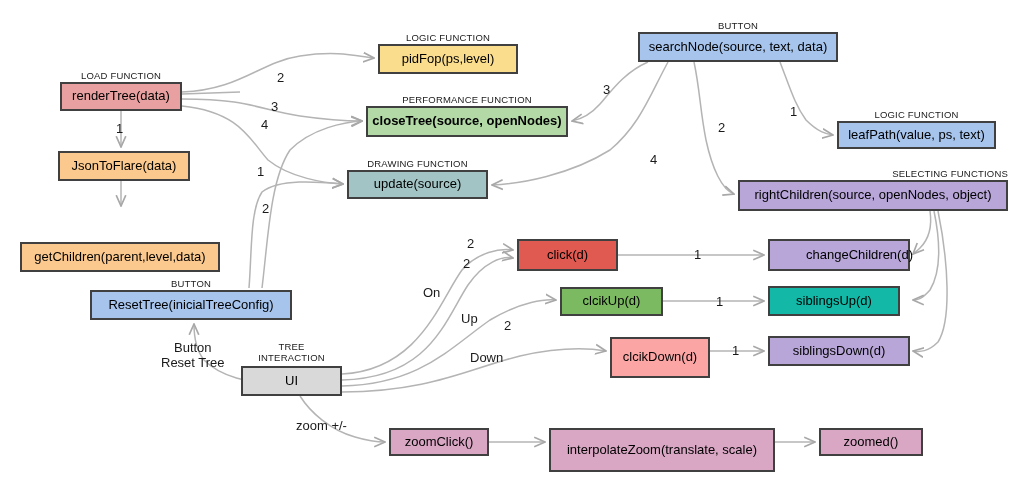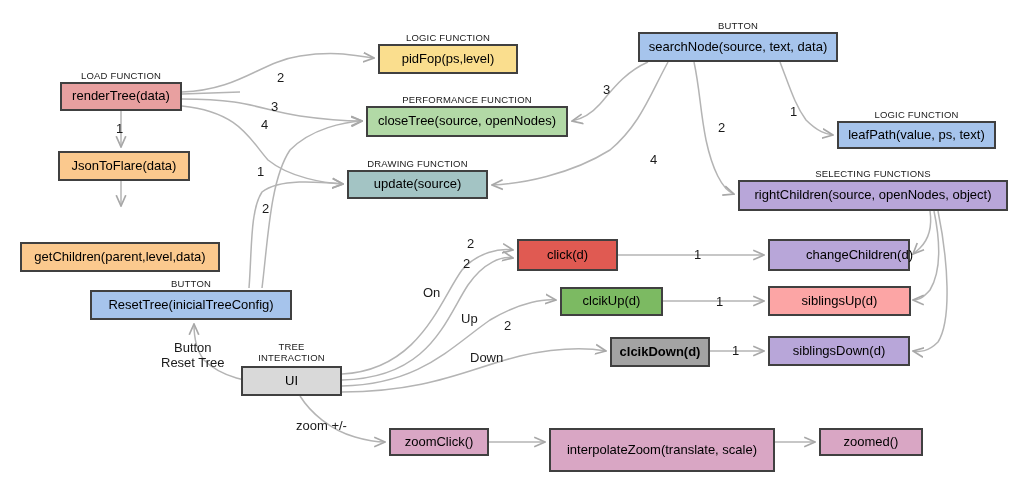--- a/index.html
+++ b/index.html
@@ -132,34 +132,34 @@
 
   <div class="node-wrap" id="nodes-layer">
       <div class="node-caption" style="left: 60px; width: 122px; top: 70px;">LOAD FUNCTION</div>
       <div class="node-box" style="left: 60px; top: 82px; width: 122px; height: 29px; background: rgb(232, 160, 160); border-color: rgb(64, 64, 64);">renderTree(data)</div>
       <div class="node-box" style="left: 58px; top: 151px; width: 132px; height: 30px; background: rgb(251, 201, 142); border-color: rgb(64, 64, 64);">JsonToFlare(data)</div>
       <div class="node-caption" style="left: 20px; width: 200px; top: 241px;">TRANSFORM DATA FUNCTIONS</div>
       <div class="node-box" style="left: 20px; top: 210px; width: 200px; height: 30px; background: rgb(251, 201, 142); border-color: rgb(64, 64, 64); margin-top: 32px;">getChildren(parent,level,data)</div>
       <div class="node-caption" style="left: 378px; width: 140px; top: 32px;">LOGIC FUNCTION</div>
       <div class="node-box" style="left: 378px; top: 44px; width: 140px; height: 30px; background: rgb(250, 222, 142); border-color: rgb(64, 64, 64);">pidFop(ps,level)</div>
       <div class="node-caption" style="left: 366px; width: 202px; top: 94px;">PERFORMANCE FUNCTION</div>
-      <div class="node-box" style="left: 366px; top: 106px; width: 202px; height: 31px; background: rgb(178, 217, 166); border-color: rgb(64, 64, 64);">closeTree(source, openNodes)</div>
+      <div class="node-box" style="left: 366px; top: 106px; width: 202px; height: 31px; background: rgb(178, 217, 166); border-color: rgb(64, 64, 64); font-weight: bold;">closeTree(source, openNodes)</div>
       <div class="node-caption" style="left: 347px; width: 141px; top: 158px;">DRAWING FUNCTION</div>
       <div class="node-box" style="left: 347px; top: 170px; width: 141px; height: 29px; background: rgb(163, 196, 196); border-color: rgb(64, 64, 64);">update(source)</div>
       <div class="node-caption" style="left: 638px; width: 200px; top: 20px;">BUTTON</div>
       <div class="node-box" style="left: 638px; top: 32px; width: 200px; height: 30px; background: rgb(166, 196, 236); border-color: rgb(64, 64, 64);">searchNode(source, text, data)</div>
       <div class="node-caption" style="left: 837px; width: 159px; top: 109px;">LOGIC FUNCTION</div>
       <div class="node-box" style="left: 837px; top: 121px; width: 159px; height: 28px; background: rgb(166, 196, 236); border-color: rgb(64, 64, 64);">leafPath(value, ps, text)</div>
-      <div class="node-caption" style="left: 738px; width: 270px; top: 168px;">SELECTING FUNCTIONS</div>
+      <div class="node-caption" style="left: 738px; width: 270px; top: 168px; text-align: right;">SELECTING FUNCTIONS</div>
       <div class="node-box" style="left: 738px; top: 180px; width: 270px; height: 31px; background: rgb(184, 166, 217); border-color: rgb(64, 64, 64);">rightChildren(source, openNodes, object)</div>
       <div class="node-box" style="left: 517px; top: 239px; width: 101px; height: 32px; background: rgb(224, 90, 82); border-color: rgb(64, 64, 64);">click(d)</div>
       <div class="node-box" style="left: 768px; top: 239px; width: 142px; height: 32px; background: rgb(184, 166, 217); border-color: rgb(64, 64, 64); padding-left: 47px;">changeChildren(d)</div>
       <div class="node-box" style="left: 560px; top: 287px; width: 103px; height: 29px; background: rgb(124, 186, 98); border-color: rgb(64, 64, 64);">clcikUp(d)</div>
-      <div class="node-box" style="left: 768px; top: 286px; width: 143px; height: 30px; background: #fca5a5; border-color: rgb(64, 64, 64);">siblingsUp(d)</div>
-      <div class="node-box" style="left: 610px; top: 337px; width: 100px; height: 30px; background: #a3a3a3; border-color: rgb(64, 64, 64); font-weight: bold;">clcikDown(d)</div>
+      <div class="node-box" style="left: 768px; top: 286px; width: 132px; height: 30px; background: #14b8a6; border-color: rgb(64, 64, 64);">siblingsUp(d)</div>
+      <div class="node-box" style="left: 610px; top: 337px; width: 100px; height: 41px; background: #fca5a5; border-color: rgb(64, 64, 64);">clcikDown(d)</div>
       <div class="node-box" style="left: 768px; top: 336px; width: 142px; height: 30px; background: rgb(184, 166, 217); border-color: rgb(64, 64, 64);">siblingsDown(d)</div>
       <div class="node-caption" style="left: 90px; width: 202px; top: 278px;">BUTTON</div>
       <div class="node-box" style="left: 90px; top: 290px; width: 202px; height: 30px; background: rgb(166, 196, 236); border-color: rgb(64, 64, 64);">ResetTree(inicialTreeConfig)</div>
       <div class="node-caption" style="left: 241px; width: 101px; top: 341px;">
         <div>TREE</div>
         <div>INTERACTION</div>
       </div>
       <div class="node-box" style="left: 241px; top: 366px; width: 101px; height: 30px; background: rgb(217, 217, 217); border-color: rgb(64, 64, 64);">UI</div>
       <div class="node-box" style="left: 389px; top: 428px; width: 100px; height: 28px; background: rgb(217, 166, 196); border-color: rgb(64, 64, 64);">zoomClick()</div>
       <div class="node-box" style="left: 549px; top: 428px; width: 226px; height: 44px; background: rgb(217, 166, 196); border-color: rgb(64, 64, 64);">interpolateZoom(translate, scale)</div>

